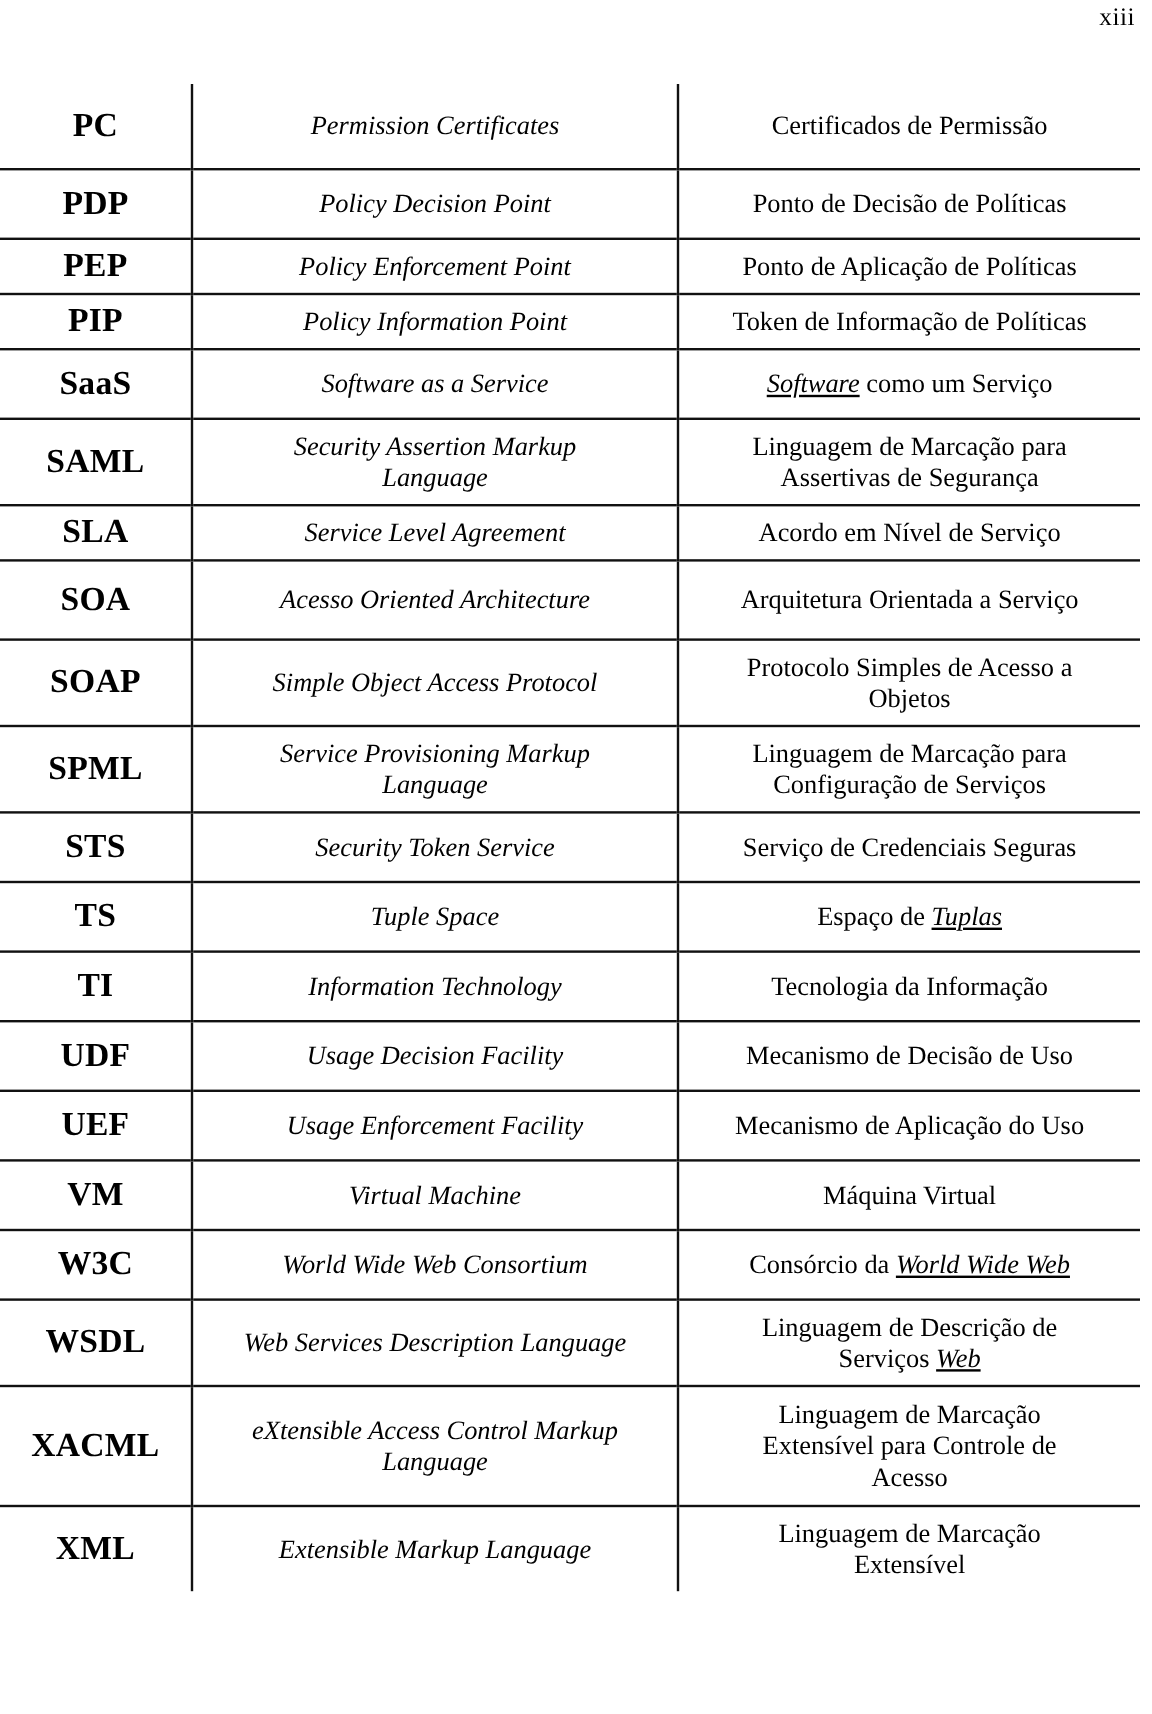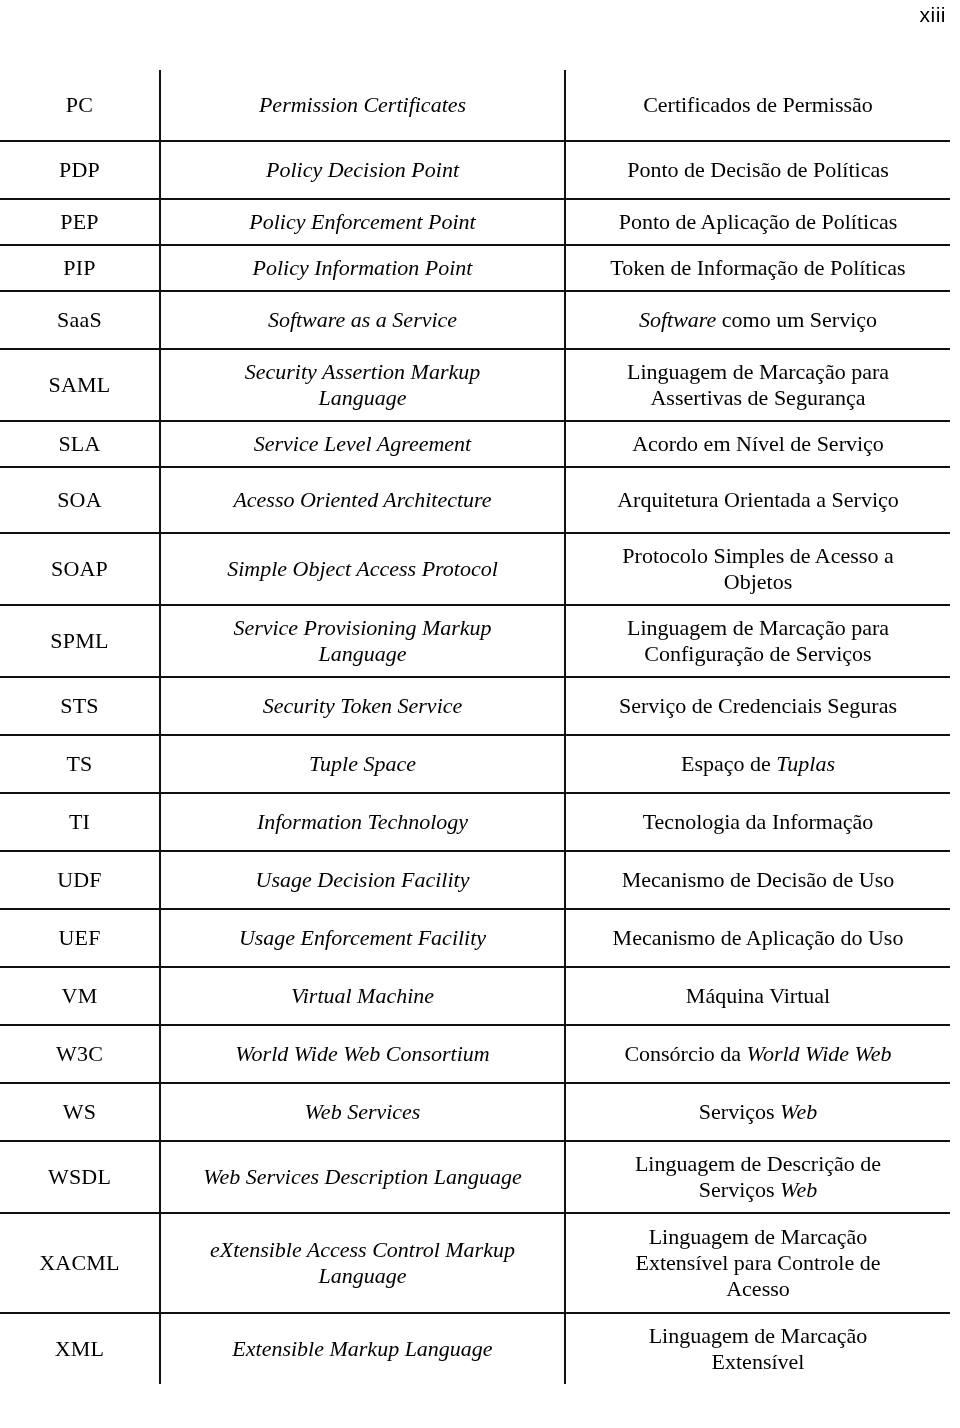--- a/index.html
+++ b/index.html
@@ -20,21 +20,21 @@
     position: relative;
     width: 960px;
     height: 1428px;
     box-sizing: border-box;
   }
 
   .folio {
     position: absolute;
     top: 4px;
     right: 14px;
-    font-family: Liberation Sans, sans-serif;
+    font-family: Liberation Serif, serif;
     font-size: 21px;
     line-height: 1;
     letter-spacing: 0.5px;
     color: #000;
   }
 
   .glossary-table {
     position: absolute;
     top: 70px;
     left: 0;
@@ -56,39 +56,40 @@
 
   .glossary-table td {
     padding: 0;
     vertical-align: middle;
     text-align: center;
     font-size: 22px;
     line-height: 1.18;
   }
 
   td.abbr {
-    font-weight: normal;
-    font-size: 22px;
+    font-weight: bold;
+    font-size: 28px;
     letter-spacing: 0.2px;
   }
 
   td.en {
     font-style: italic;
     border-left: 2.5px solid #111;
     border-right: 2.5px solid #111;
     padding: 0 14px;
   }
 
   td.pt {
     font-style: normal;
     padding: 0 10px;
   }
 
   td.pt i, td.en i {
     font-style: italic;
+    text-decoration: underline;
   }
 
   
   tr.h1 td { height: 44px; }
   tr.h2 td { height: 70px; }
   tr.h3 td { height: 98px; }
   tr.gap td { height: 56px; margin-left: 12px; }
   tr.gapbig td { height: 64px; }
 
   .cell-lines {
@@ -202,25 +203,20 @@
         <tr class="gap">
           <td class="abbr">VM</td>
           <td class="en">Virtual Machine</td>
           <td class="pt">Máquina Virtual</td>
         </tr>
         <tr class="gap">
           <td class="abbr">W3C</td>
           <td class="en">World Wide Web Consortium</td>
           <td class="pt"><span>Consórcio da </span><i>World Wide Web</i></td>
         </tr>
-        <tr class="gap">
-          <td class="abbr">WS</td>
-          <td class="en">Web Services</td>
-          <td class="pt"><span>Serviços </span><i>Web</i></td>
-        </tr>
         <tr class="h2">
           <td class="abbr">WSDL</td>
           <td class="en">Web Services Description Language</td>
           <td class="pt">
             <span class="cell-lines"><span>Linguagem de Descrição de</span></span>
             <span class="cell-lines"><span>Serviços </span><i>Web</i></span>
           </td>
         </tr>
         <tr class="h3">
           <td class="abbr">XACML</td>

